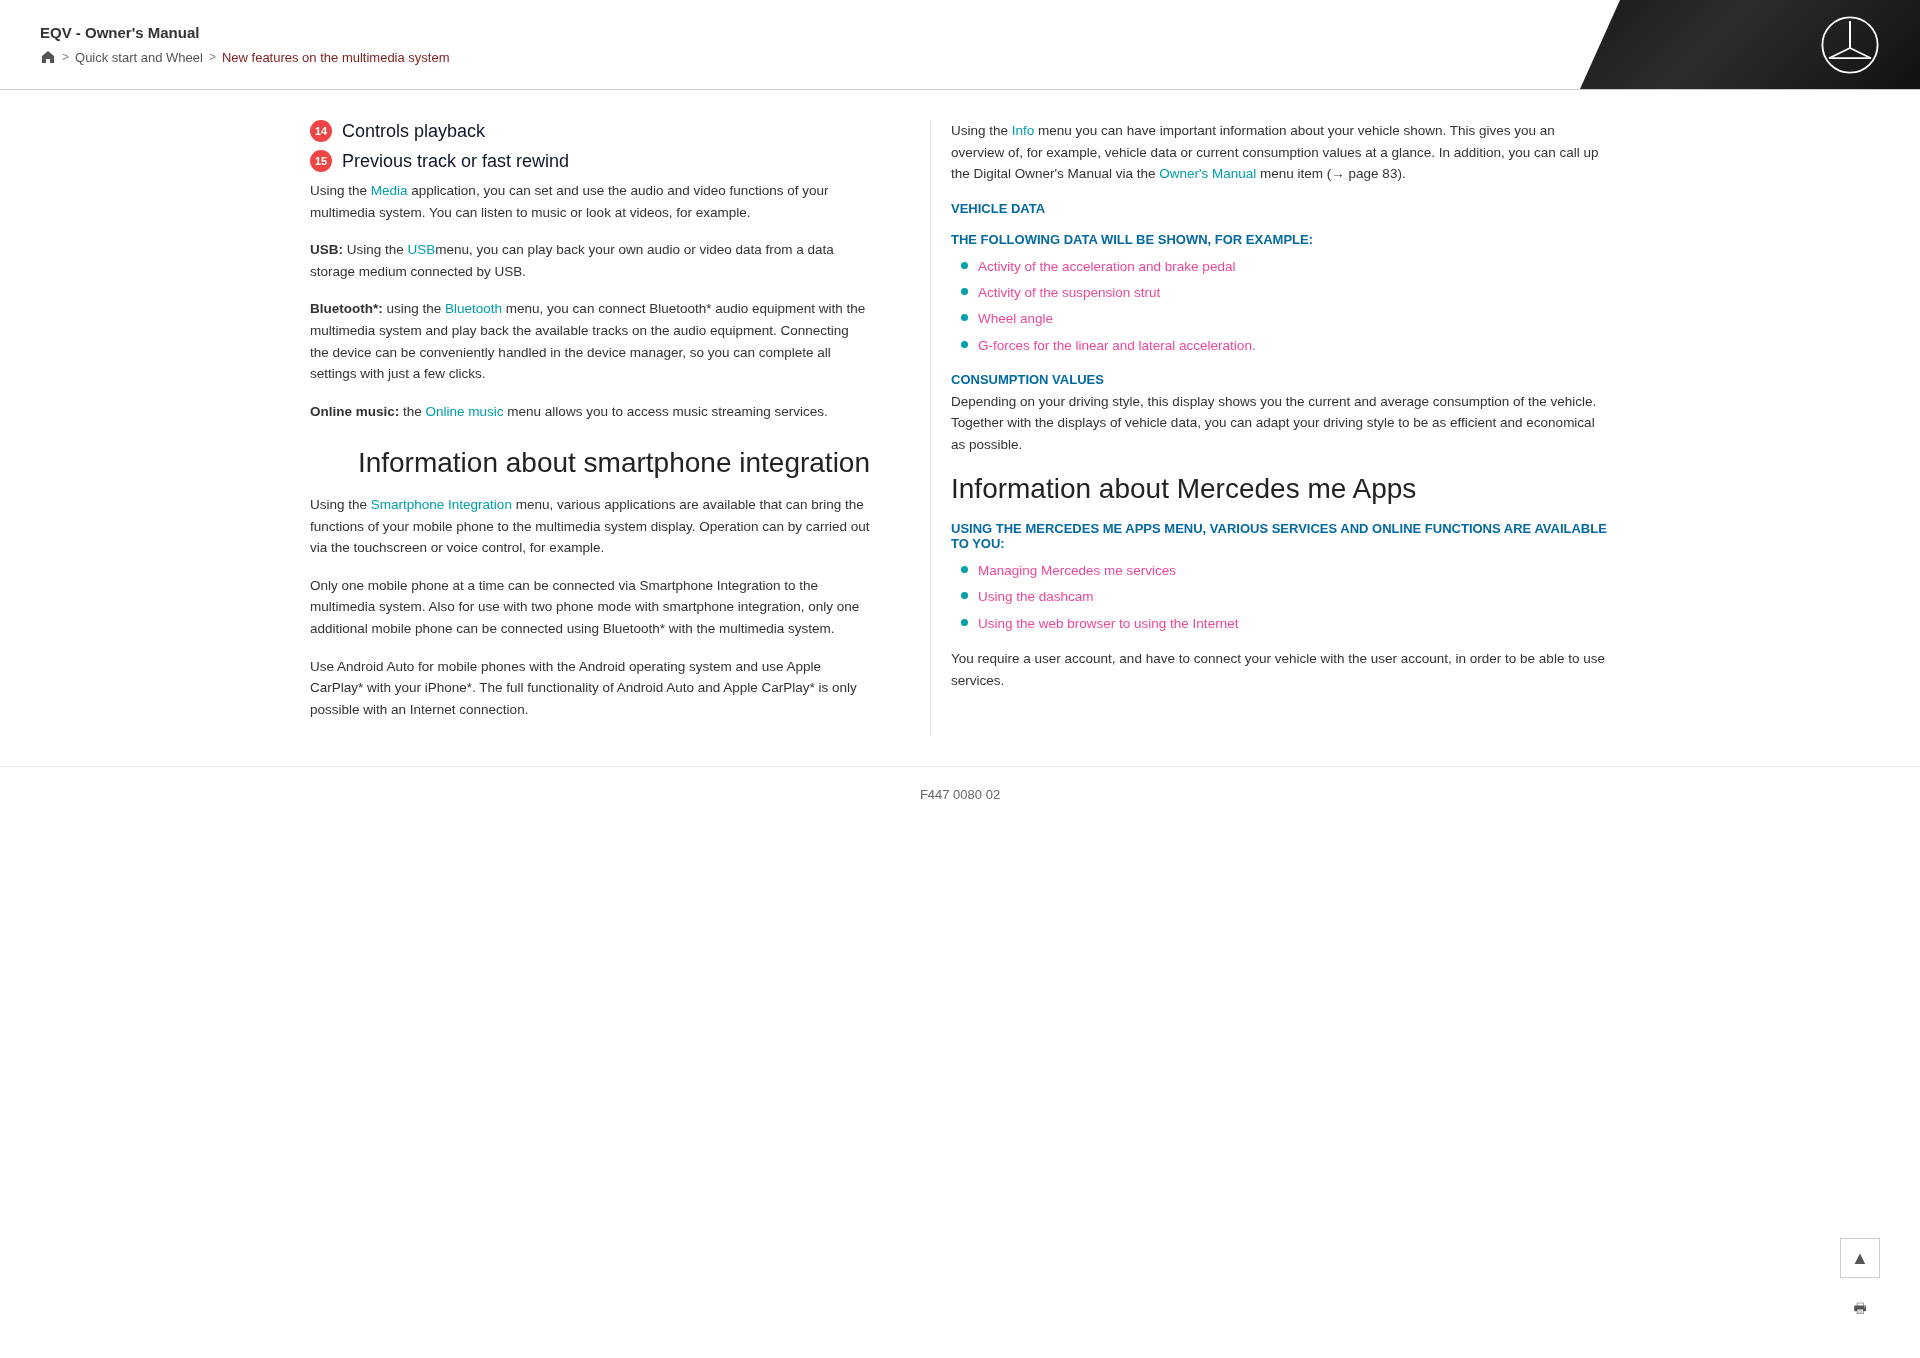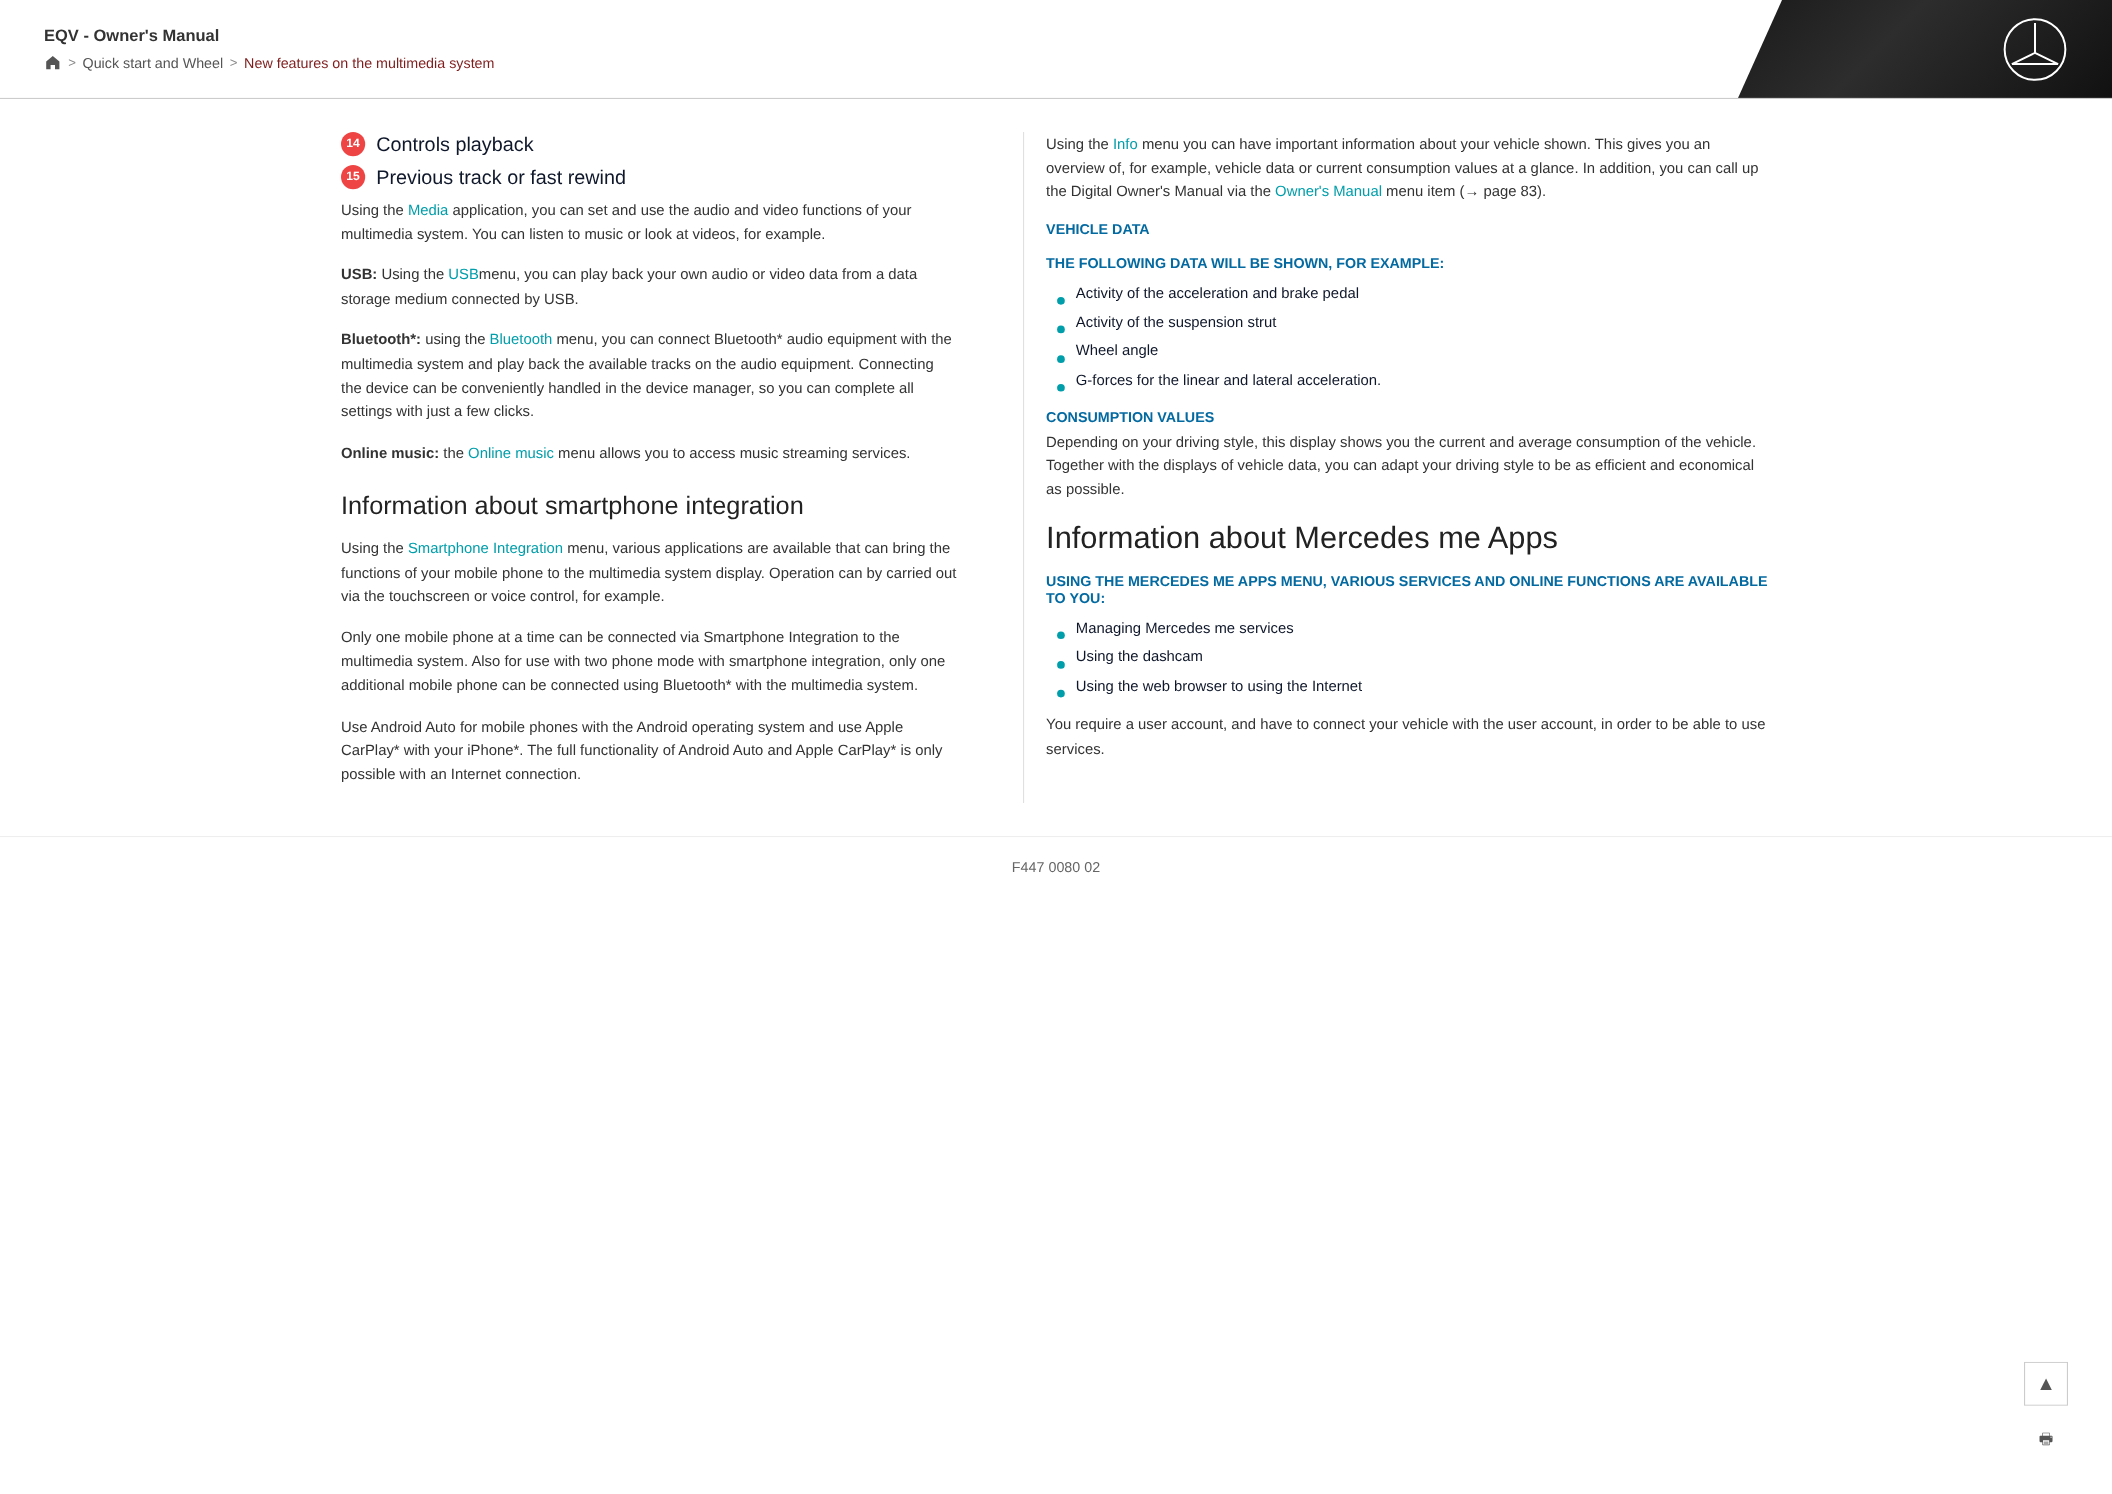--- a/index.html
+++ b/index.html
@@ -130,25 +130,26 @@
       color: #009EAA;
       cursor: pointer;
       text-decoration: none;
     }
     .bold-label {
       font-weight: bold;
     }
 
     
     .section-heading {
-      font-size: 23px;
+      font-size: 28px;
       font-weight: 300;
       color: #222;
       margin: 24px 0 14px 0;
       line-height: 1.2;
+      text-align: right;
     }
 
     
     .main-heading {
       font-size: 28px;
       font-weight: 300;
       color: #222;
       margin-bottom: 16px;
       line-height: 1.2;
     }
@@ -160,25 +161,25 @@
       margin-bottom: 4px;
       margin-top: 16px;
     }
 
     .bullet-list {
       margin: 10px 0 14px 10px;
       list-style: none;
     }
     .bullet-list li {
       display: flex;
-      align-items: flex-end;
+      align-items: flex-start;
       gap: 10px;
       margin-bottom: 6px;
       font-size: 13.5px;
-      color: #0f172a;
+      color: #ec4899;
       line-height: 1.5;
     }
     .bullet-dot {
       width: 7px;
       height: 7px;
       background: #009EAA;
       border-radius: 50%;
       margin-top: 5px;
       flex-shrink: 0;
     }

